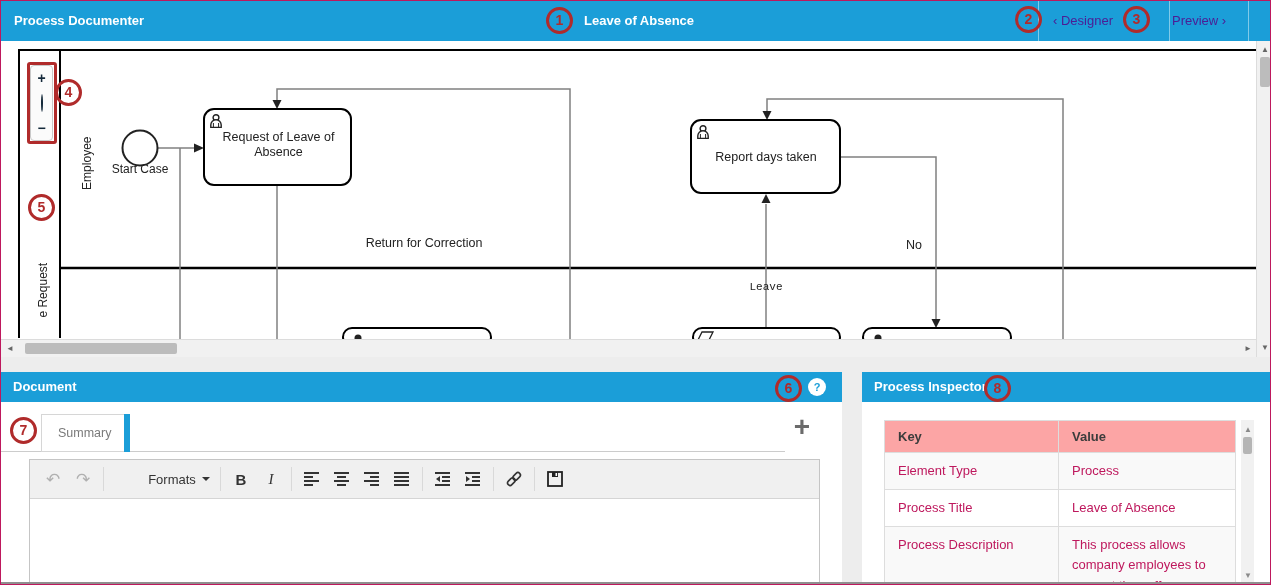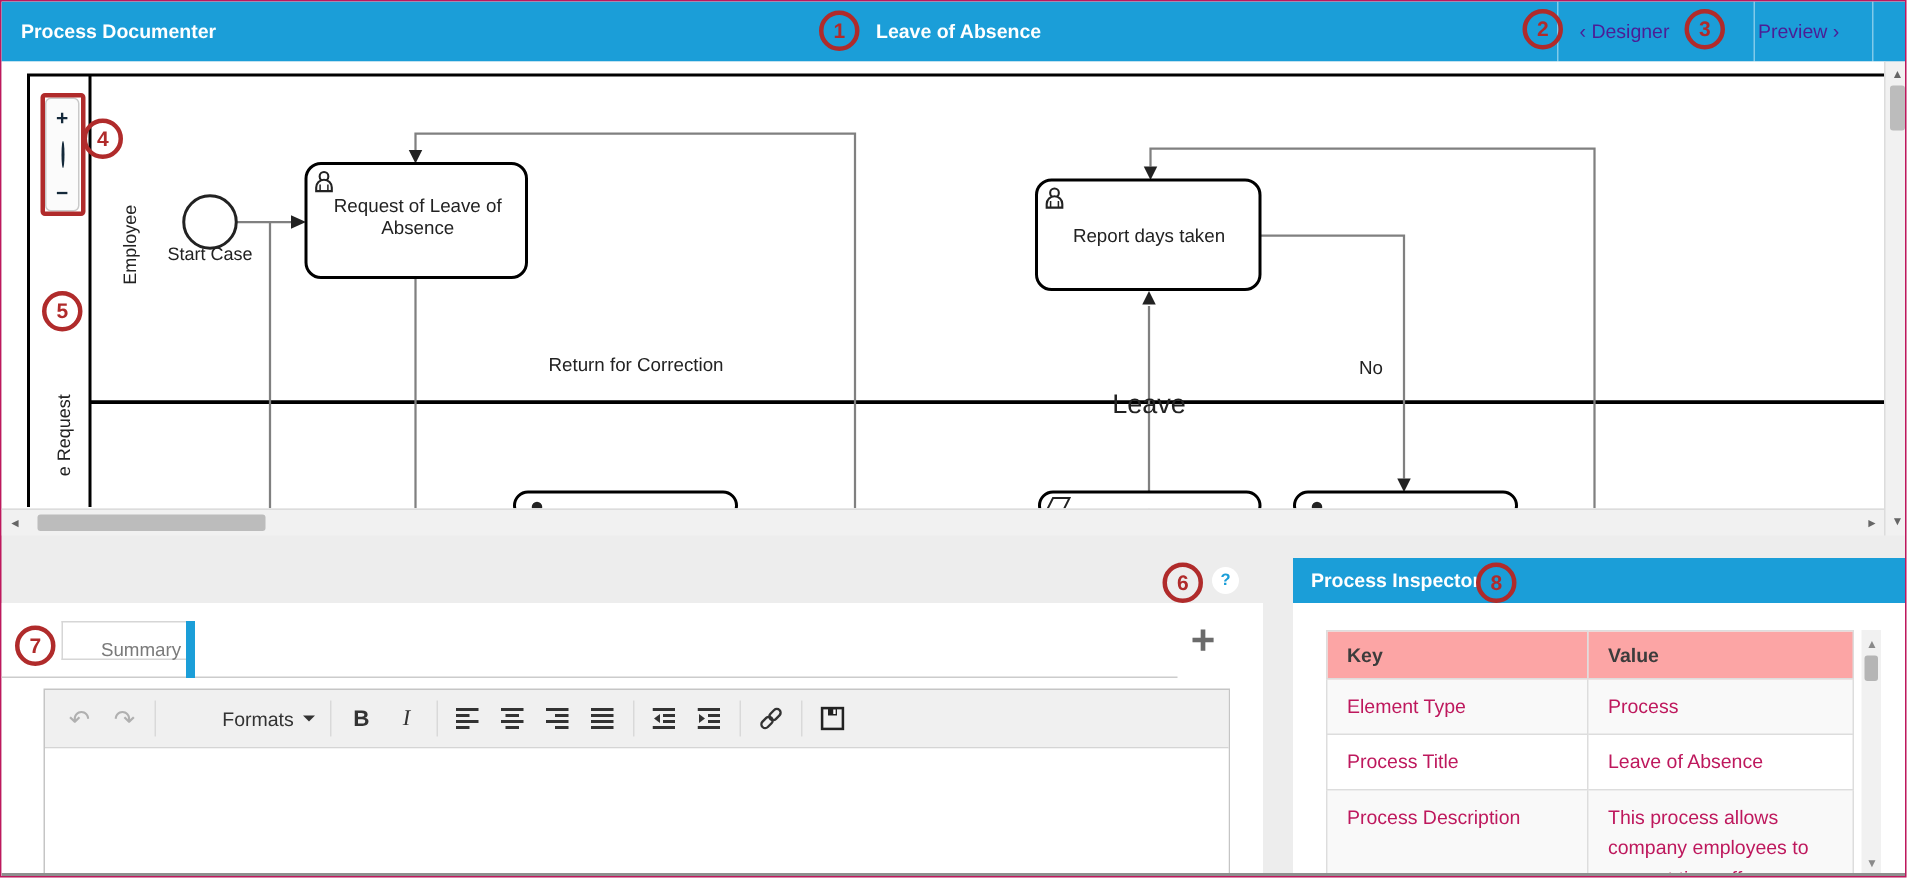--- a/index.html
+++ b/index.html
@@ -38,23 +38,23 @@
 
   
   .panelhead { position:absolute; height:30px; background:#1b9ed8; color:#fff; font-size:13px; font-weight:bold; line-height:30px; }
   .docpanel { position:absolute; left:0; top:401px; width:841px; height:184px; background:#fff; }
   .inspanel { position:absolute; left:861px; top:401px; width:410px; height:184px; background:#fff; }
 
   .helpcircle { position:absolute; left:807px; top:377px; width:18px; height:18px; background:#fff; border-radius:50%;
                 color:#1b9ed8; font-size:11px; font-weight:bold; text-align:center; line-height:18px; z-index:51; cursor:pointer; }
 
   .tabstrip-line { position:absolute; left:0; top:450px; width:784px; height:1px; background:#ccc; }
-  .tab { position:absolute; left:40px; top:413px; width:89px; height:26px; background:#fff;
+  .tab { position:absolute; left:40px; top:413px; width:89px; height:38px; background:#fff;
          border:1px solid #d6d6d6; border-right:none; color:#7a7a7a; font-size:12.5px; line-height:36px;
-         padding-left:16px; cursor:pointer;text-align:center; }
+         padding-left:16px; cursor:pointer; }
   .tabbar { position:absolute; left:123px; top:413px; width:6px; height:38px; background:#1b9ed8; }
   .addtab { position:absolute; left:787px; top:412px; width:28px; height:30px; color:#6b6b6b; font-size:28px;
             font-weight:bold; line-height:28px; text-align:center; cursor:pointer; }
 
   
   .editor { position:absolute; left:28px; top:458px; width:791px; height:125px; border:1px solid #c5c5c5; background:#fff; }
   .edtoolbar { display:flex; align-items:center; height:39px; background:#f0f0f0; border-bottom:1px solid #d5d5d5; padding:0 8px; }
   .tbtn { height:28px; min-width:30px; display:flex; align-items:center; justify-content:center; color:#333; cursor:pointer; }
   .tbsep { width:1px; height:24px; background:#d9d9d9; margin:0 5px; }
   .tb-undo { color:#b0b0b0; font-size:17px; }
@@ -133,21 +133,21 @@
       <circle cx="877" cy="297" r="3.5" fill="#222"></circle>
     </svg>
 
     
     <div class="dlabel rot" style="left:-8px; top:242px; width:100px;">e Request</div>
     <div class="dlabel rot" style="left:46px; top:115px; width:80px;">Employee</div>
     <div class="dlabel" style="left:99px; top:121px; width:80px;">Start Case</div>
     <div class="dlabel" style="left:215px; top:89px; width:125px; font-size:12.5px;">Request of Leave of Absence</div>
     <div class="dlabel" style="left:695px; top:109px; width:140px; font-size:12.5px;">Report days taken</div>
     <div class="dlabel" style="left:353px; top:195px; width:140px; font-size:12.5px;">Return for Correction</div>
-    <div class="dlabel" style="left:725px; top:218px; width:80px; font-size:18px;">Leave</div>
+    <div class="dlabel" style="left:725px; top:240px; width:80px; font-size:11px;font-family:Liberation Mono, monospace;">Leave</div>
     <div class="dlabel" style="left:883px; top:197px; width:60px; font-size:12.5px;">No</div>
   </div>
 
   <div class="zoomwidget">
     <div class="zbtn">+</div>
     <div class="zbtn"><span class="zcircle"></span></div>
     <div class="zbtn">−</div>
   </div>
   <div class="annrect" style="left:26px; top:61px; width:30px; height:82px;"></div>
 
@@ -155,20 +155,23 @@
     <span class="sarrow" style="left:5px; top:5px;">◄</span>
     <div class="thumb" style="left:24px; top:3px; width:152px; height:11px;"></div>
     <span class="sarrow" style="left:1243px; top:5px;">►</span>
   </div>
   <div class="vscroll">
     <span class="sarrow" style="left:4px; top:5px;">▲</span>
     <div class="thumb" style="left:3px; top:16px; width:10px; height:30px;"></div>
     <span class="sarrow" style="left:4px; top:303px;">▼</span>
   </div>
 
+  <div class="panelhead" style="left:0; top:371px; width:841px;">
+    <span style="margin-left:12px;">Document</span>
+  </div>
   <div class="helpcircle">?</div>
 
   <div class="docpanel"></div>
   <div class="tabstrip-line"></div>
   <div class="tab">Summary</div>
   <div class="tabbar"></div>
   <div class="addtab">+</div>
 
   <div class="editor">
     <div class="edtoolbar">

